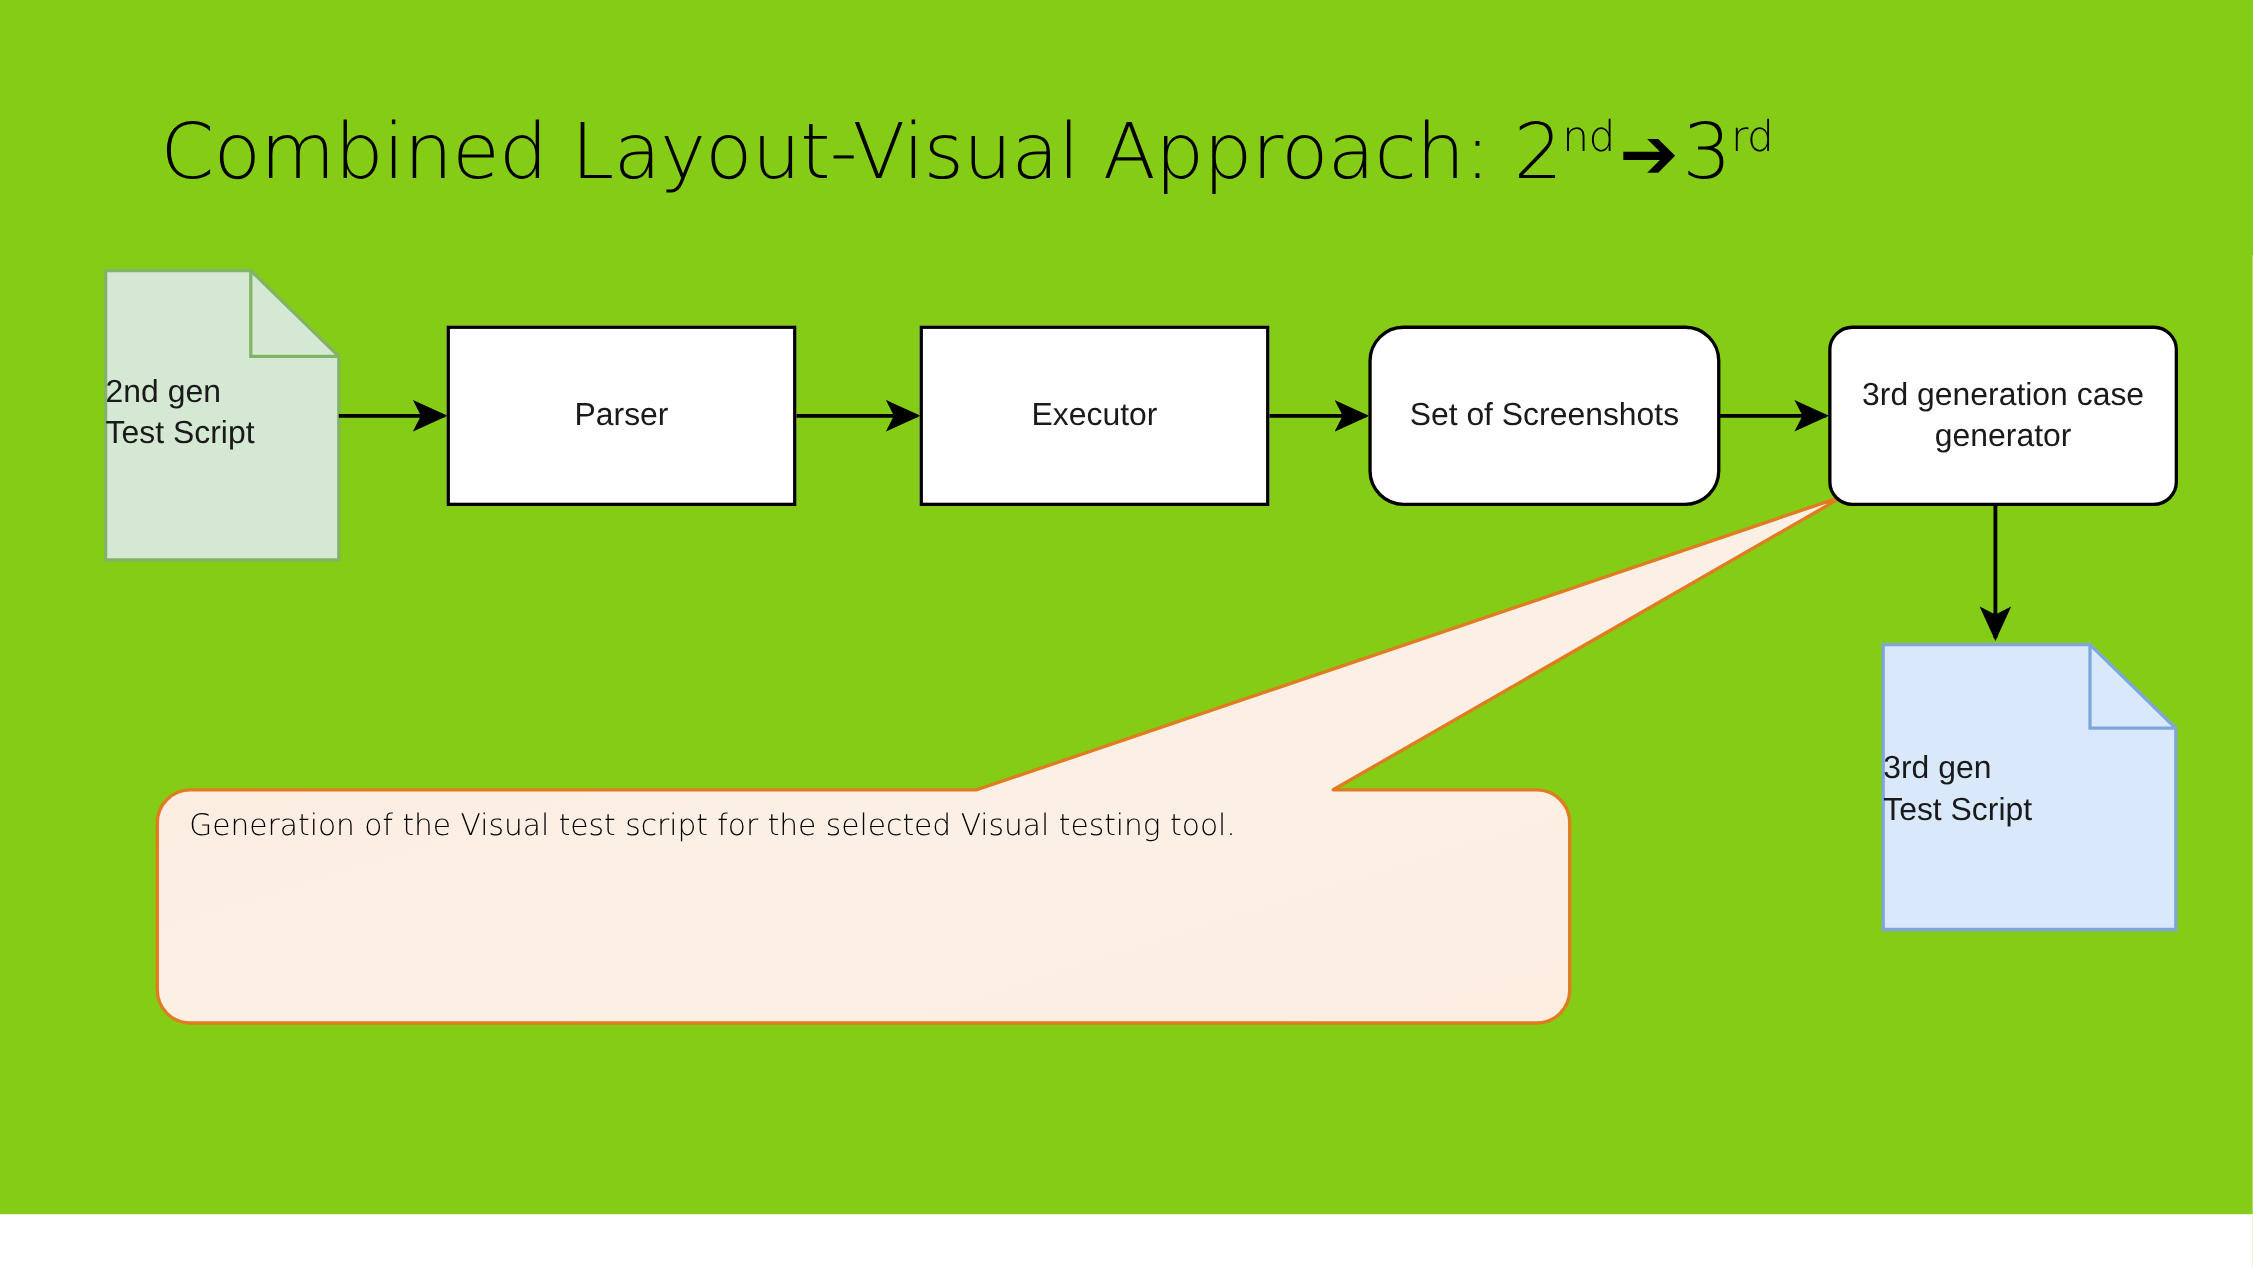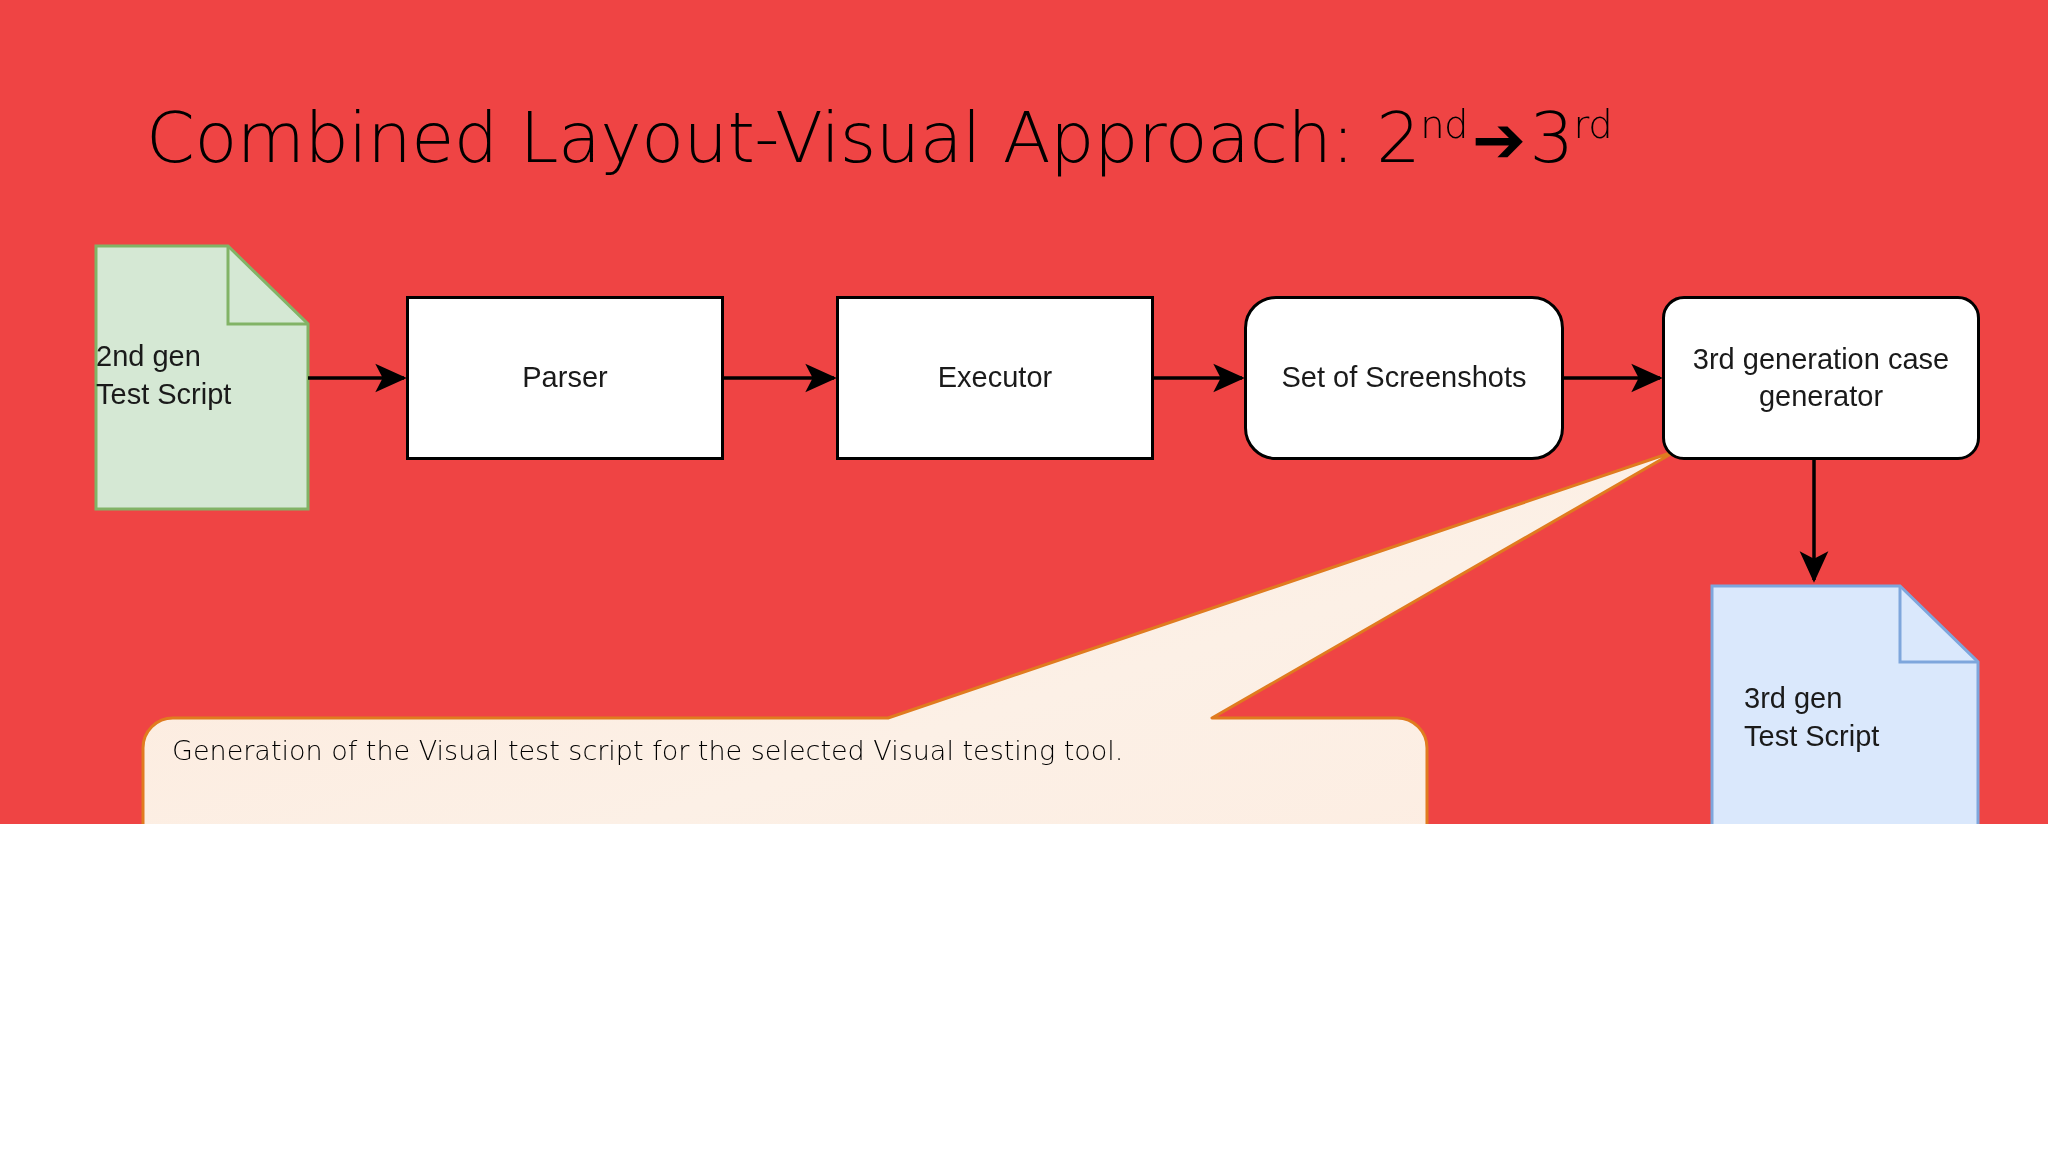--- a/index.html
+++ b/index.html
@@ -7,22 +7,22 @@
     margin: 0;
     padding: 0;
     background: #ffffff;
   }
   body {
     font-family: "Liberation Sans", sans-serif;
   }
   #slide {
     position: relative;
     width: 2048px;
-    height: 824px;
-    background: #ef4444;
+    height: 1104px;
+    background: #84cc16;
     overflow: hidden;
   }
 
   
   #slide-title {
     position: absolute;
     left: 146px;
     top: 103px;
     width: 1800px;
     font-family: "DejaVu Sans", sans-serif;
@@ -162,18 +162,18 @@
   </div>
 
   <div class="proc-box" style="left:1662px; top:296px; width:318px; height:164px;border-radius:22px;">
     <span class="box-label">3rd generation case
 generator</span>
   </div>
 
   <div class="doc-label" style="left:96px; top:338px; width:212px;">2nd gen
 Test Script</div>
 
-  <div class="doc-label" style="left:1712px; top:680px; width:266px;padding-left:32px;">3rd gen
+  <div class="doc-label" style="left:1712px; top:680px; width:266px;">3rd gen
 Test Script</div>
 
   <div id="callout-text">Generation of the Visual test script for the selected Visual testing tool.</div>
 
 </div>
 
 </body></html>

